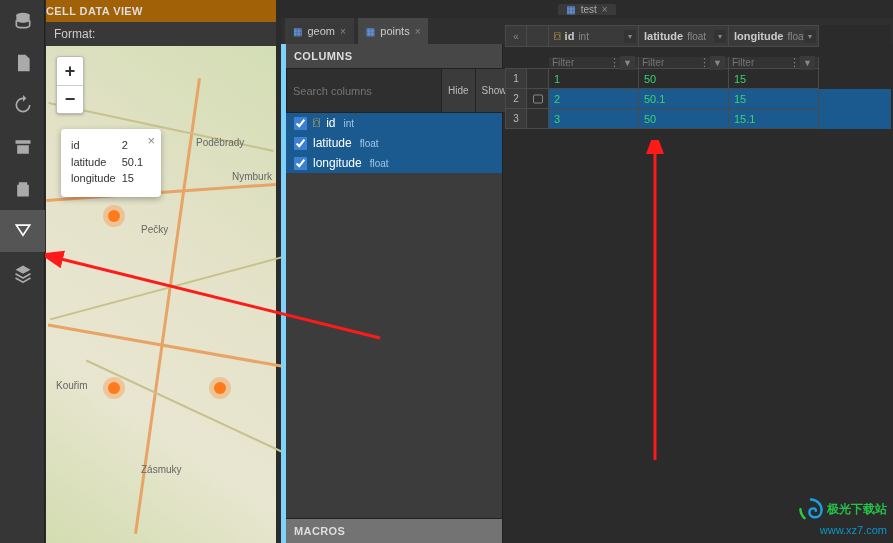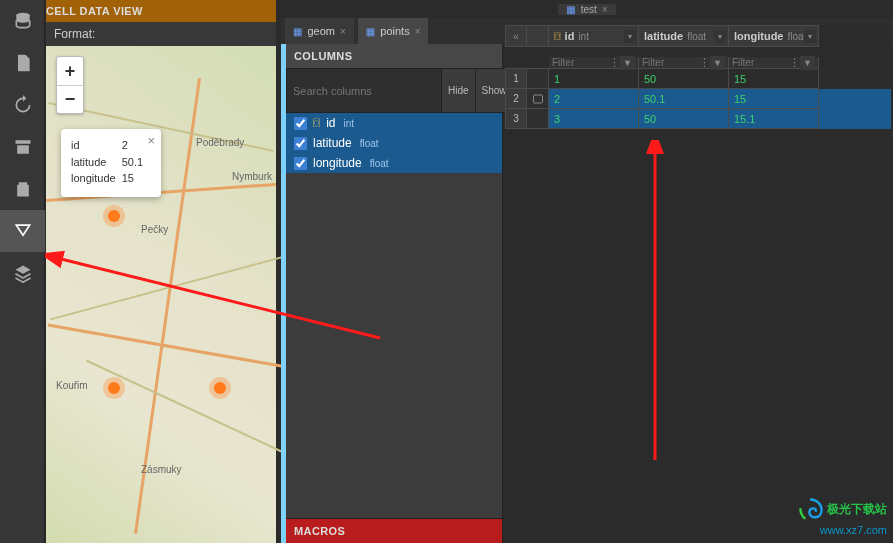--- a/index.html
+++ b/index.html
@@ -40,21 +40,21 @@
 .search-row { display: flex; }
 .search-row input { flex: 1; background: #2f2f2f; border: 1px solid #222; color: #bbb; font-size: 11px; padding: 4px 6px; }
 .mini-btn { background: #3b3b3b; border: 1px solid #222; border-left: none; color: #bbb; font-size: 10px; padding: 16px 6px; cursor: pointer; display: flex; align-items: center; }
 
 .col-list { flex: 1; overflow: auto; }
 .col-item { display: flex; align-items: center; gap: 6px; padding: 3px 8px; font-size: 12px; background: #1b5a8f; color: #fff; cursor: pointer; }
 .col-item input[type=checkbox] { accent-color: #3c80d4; }
 .col-item .type-badge { color: #9fc6ea; font-size: 10px; margin-left: 2px; }
 .col-item .keyicon { color: #f4c24b; }
 
-.macros-head { background: #b91c1c; font-size: 11px; font-weight: 600; color: #ddd; padding: 6px 8px; letter-spacing: .4px; border-top: 1px solid #222;}
+.macros-head { background: #737373; font-size: 11px; font-weight: 600; color: #ddd; padding: 6px 8px; letter-spacing: .4px; border-top: 1px solid #222;}
 
 .grid-panel { position: absolute; left: 505px; top: 25px; right: 2px; height: 500px; background: #2b2b2b; }
 .top-tabs-host { position: absolute; left: 281px; top: 0; right:0; }
 .grid-head-row { display: flex; height: 22px; }
 .grid-corner { width: 22px; border: 1px solid #4a4a4a; background: #3a3a3a; display: flex; align-items: center; justify-content: center; color: #888; font-size: 10px;}
 .grid-col-head { width: 90px; border: 1px solid #4a4a4a; border-left: none; background: #3a3a3a; display: flex; align-items: center; padding: 0 5px; color: #ccc; font-size: 11px; gap: 4px; position: relative;}
 .grid-col-head .type { color: #888; font-size: 10px; }
 .grid-col-head .drop { position: absolute; right: 2px; font-size: 8px; color: #888; background:#333; padding:2px 4px; cursor:pointer;}
 .filter-row { display: flex; height: 22px; align-items: flex-end; }
 .filter-cell { width: 90px; border: 1px solid #4a4a4a; border-top: none; border-left: none; background: #333; display: flex; align-items: center; padding: 0 3px; position: relative;}

